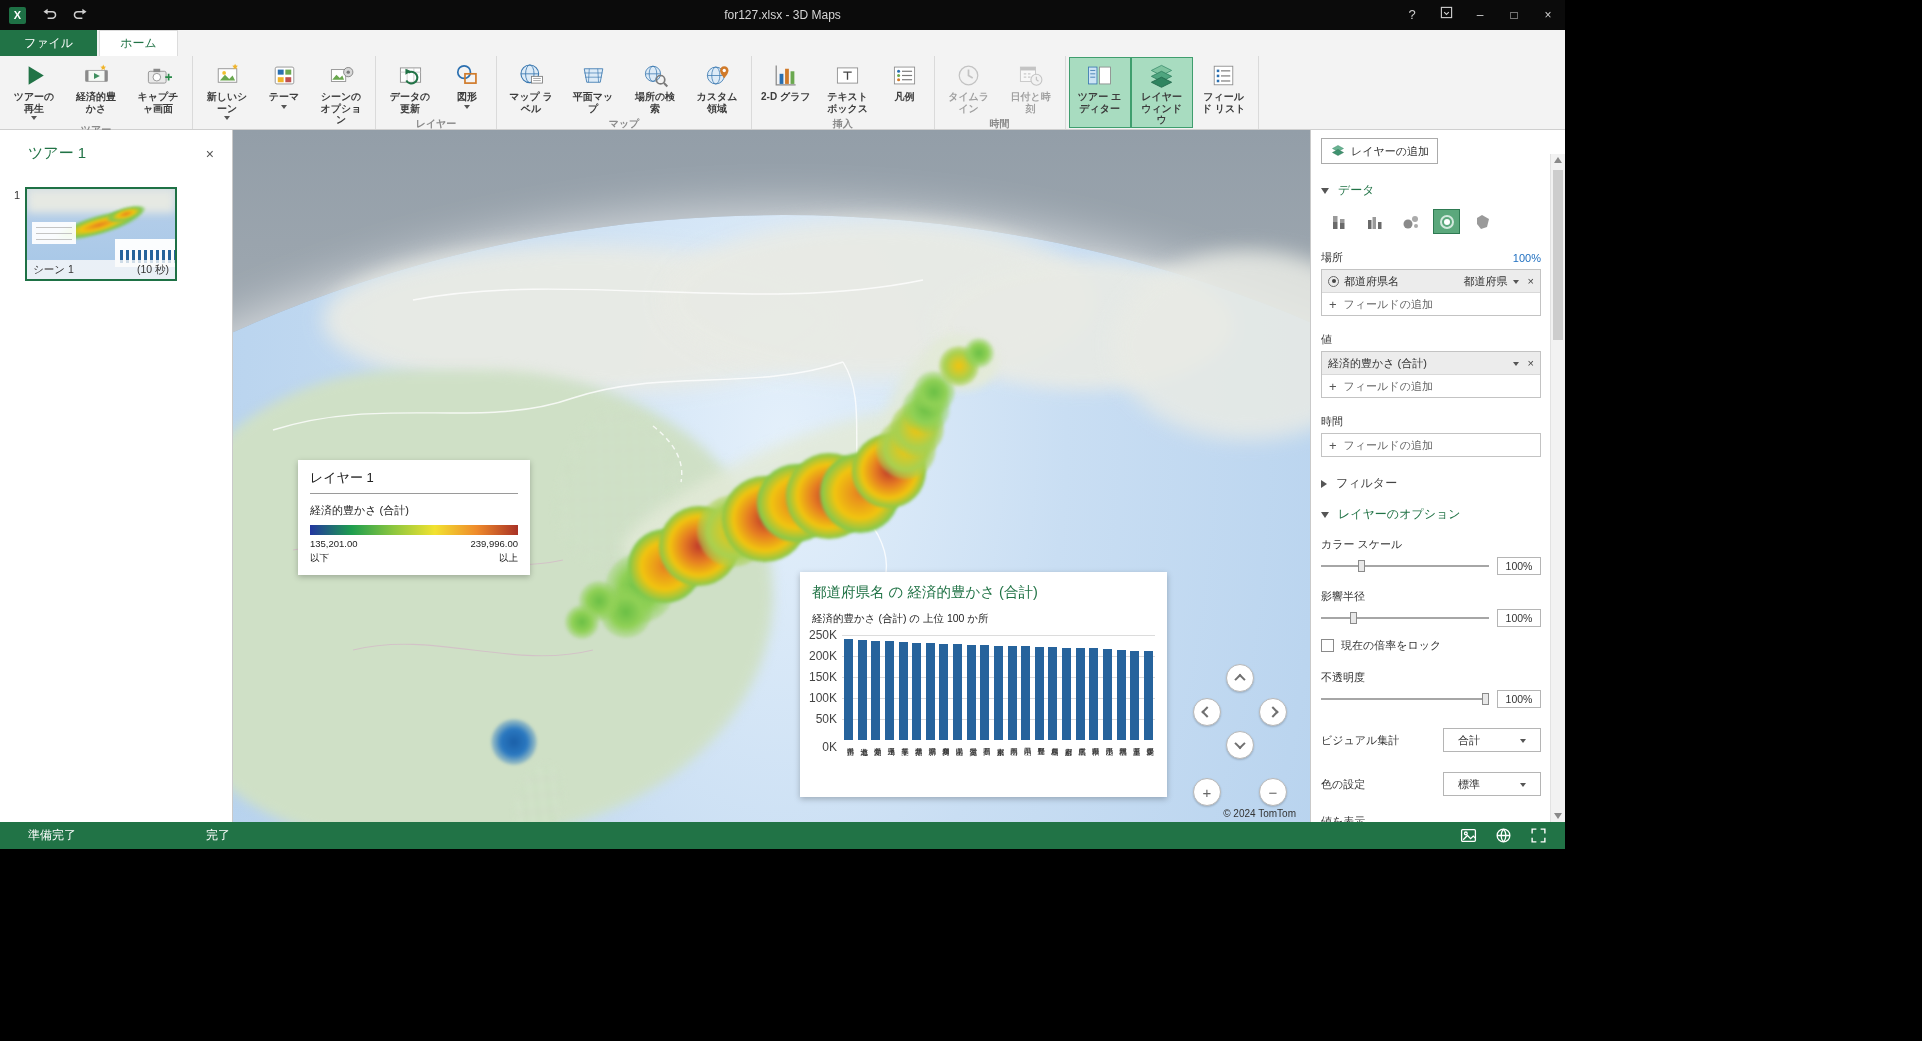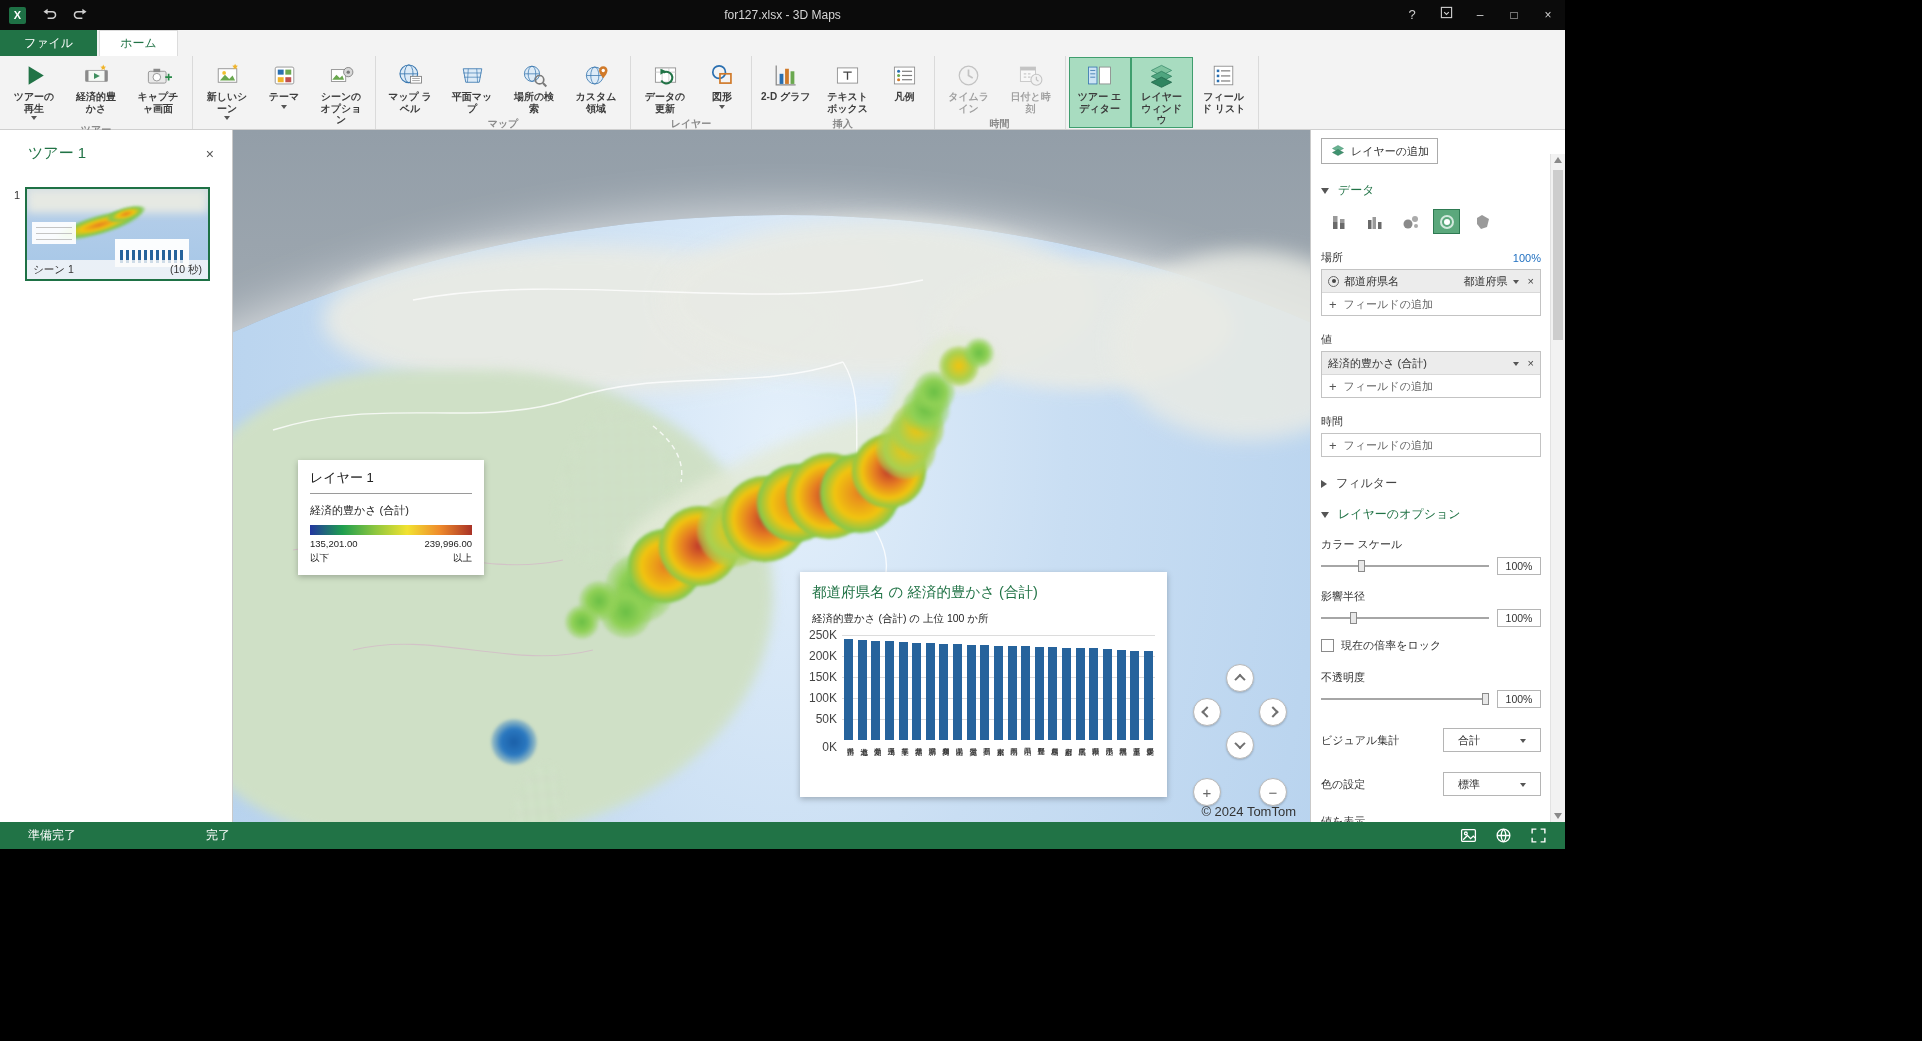--- a/index.html
+++ b/index.html
@@ -35,21 +35,21 @@
   
   .workspace{position:absolute;left:0;top:130px;width:1565px;height:692px;}
 
   
   .tour-panel{position:absolute;left:0;top:0;width:233px;height:100%;background:#fff;border-right:1px solid #c9c9c9;}
   .tp-head{display:flex;align-items:center;justify-content:space-between;padding:14px 18px 24px 28px;}
   .tp-title{color:#217346;font-size:15px;}
   .tp-close{color:#555;font-size:14px;}
   .scene{display:flex;padding:0 8px 0 14px;}
   .scene-num{font-size:11px;color:#333;margin:2px 5px 0 0;}
-  .thumb{width:185px;height:94px;border:2px solid #1e7145;position:relative;overflow:hidden;background:linear-gradient(180deg,#ccd9e2 0%,#b3cde9 26%,#a6c7e7 100%);}
+  .thumb{width:152px;height:94px;border:2px solid #1e7145;position:relative;overflow:hidden;background:linear-gradient(180deg,#ccd9e2 0%,#b3cde9 26%,#a6c7e7 100%);}
   .mini-land{position:absolute;left:0;top:0;right:0;height:24px;background:#e6e9e3;filter:blur(4px);}
   .mini-blob{position:absolute;left:26px;top:26px;width:92px;height:20px;border-radius:50%;transform:rotate(-16deg);background:radial-gradient(closest-side,#e67e22 0%,#f1c40f 40%,#7ec850 75%,rgba(126,200,80,0) 100%);filter:blur(1px);}
   .mini-blob.b2{left:78px;top:18px;width:42px;height:14px;}
   .mini-legend{position:absolute;left:5px;top:33px;width:44px;height:22px;background-color:rgba(255,255,255,.92);background-image:repeating-linear-gradient(#c4c4c4 0 1px,transparent 1px 6px);background-size:36px 13px;background-position:4px 5px;background-repeat:no-repeat;}
   .mini-chart{position:absolute;left:88px;top:50px;width:74px;height:28px;background-color:rgba(255,255,255,.95);background-image:repeating-linear-gradient(90deg,#26639c 0 3px,transparent 3px 6px);background-size:64px 13px;background-position:5px 11px;background-repeat:no-repeat;}
   .thumb-caption{position:absolute;left:0;right:0;bottom:0;height:19px;background:rgba(250,250,250,.8);display:flex;align-items:center;justify-content:space-between;padding:0 6px;font-size:10.5px;color:#333;}
 
   
   .map{position:absolute;left:233px;top:0;width:1077px;height:692px;overflow:hidden;background:linear-gradient(180deg,#939ea8 0%,#a2abb3 35%,#b6bec4 70%);}
   .globe{position:absolute;left:-700px;top:85px;width:2500px;height:2300px;border-radius:50%;background:radial-gradient(ellipse at 50% 10%, #e4f0fb 0%, #c9def3 16%, #adcceb 45%, #99bee2 75%, #90b6db 100%);box-shadow:0 0 45px 8px rgba(255,255,255,.55);}
@@ -61,21 +61,21 @@
     #cde0c4;}
   .borders{position:absolute;left:0;top:0;}
   .hb{position:absolute;border-radius:50%;filter:blur(1.5px);}
   .hb-r{background:radial-gradient(circle,#c0392b 0%,#e67e22 28%,#f1c40f 52%,#7ec850 72%,rgba(126,200,80,0) 88%);}
   .hb-o{background:radial-gradient(circle,#e67e22 0%,#f1c40f 45%,#7ec850 70%,rgba(126,200,80,0) 88%);}
   .hb-y{background:radial-gradient(circle,#f1c40f 0%,#a8d050 50%,rgba(126,200,80,0) 85%);}
   .hb-g{background:radial-gradient(circle,#6abf45 0%,#8fd055 40%,rgba(126,200,80,0) 80%);}
   .hb-b{background:radial-gradient(circle,#1a5fa8 0%,#2a78c0 40%,rgba(42,120,192,0) 80%);}
 
   
-  .legend-box{position:absolute;left:65px;top:330px;width:186px;height:115px;background:#fff;box-shadow:0 2px 6px rgba(0,0,0,.25);padding:9px 12px;}
+  .legend-box{position:absolute;left:65px;top:330px;width:232px;height:115px;background:#fff;box-shadow:0 2px 6px rgba(0,0,0,.25);padding:9px 12px;}
   .lg-title{font-size:13px;color:#222;padding-bottom:6px;border-bottom:1px solid #9a9a9a;}
   .lg-field{font-size:11px;color:#222;margin-top:9px;}
   .lg-grad{height:10px;margin-top:7px;}
   .lg-row{display:flex;justify-content:space-between;font-size:9.5px;color:#222;margin-top:3px;}
 
   
   .chart-overlay{position:absolute;left:567px;top:442px;width:367px;height:225px;background:#fff;box-shadow:0 2px 6px rgba(0,0,0,.25);overflow:hidden;}
   .co-title{color:#217346;font-size:14.5px;padding:11px 12px 0;}
   .co-sub{font-size:10.5px;color:#222;padding:10px 12px 0;}
   .co-plot{display:flex;padding:9px 12px 0 8px;}
@@ -87,21 +87,21 @@
   .co-xlabels{display:flex;justify-content:space-between;padding:2px 1px 0;}
   .xlab{width:11px;font-size:7.5px;color:#333;writing-mode:vertical-rl;text-orientation:upright;height:52px;overflow:hidden;line-height:1.05;flex:none;}
 
   
   .navbtn{position:absolute;width:28px;height:28px;border-radius:50%;background:#fff;border:1px solid #b9b9b9;display:flex;align-items:center;justify-content:center;box-shadow:0 1px 2px rgba(0,0,0,.18);color:#666;font-size:15px;}
   .chev{width:8px;height:8px;border-top:2px solid #707070;border-right:2px solid #707070;display:block;}
   .chev.up{transform:rotate(-45deg) translate(-1px,1px);}
   .chev.down{transform:rotate(135deg) translate(-1px,1px);}
   .chev.left{transform:rotate(-135deg);}
   .chev.right{transform:rotate(45deg);}
-  .attribution{position:absolute;right:14px;bottom:3px;font-size:13px;color:#333;}
+  .attribution{position:absolute;right:14px;bottom:3px;font-size:10px;color:#333;}
 
   
   .layer-pane{position:absolute;right:0;top:0;width:255px;height:100%;background:#fff;border-left:1px solid #c9c9c9;}
   .lp-inner{position:absolute;left:0;top:0;right:16px;bottom:0;padding:8px 8px 0 10px;overflow:hidden;font-size:11px;color:#333;}
   .lp-head{display:flex;align-items:center;justify-content:space-between;}
   .add-layer{display:inline-flex;align-items:center;gap:5px;border:1px solid #ababab;background:#fff;padding:4px 8px;font-size:11px;color:#333;}
   .secrow{display:flex;align-items:center;gap:9px;margin-top:18px;}
   .sec-label{color:#217346;font-size:12px;}
   .sec-label.dark{color:#444;}
   .tri-d{width:0;height:0;border-left:4px solid transparent;border-right:4px solid transparent;border-top:6px solid #555;}
@@ -243,20 +243,43 @@
           <span>シーンのオプション</span>
         </div>
       </div>
       <div class="rlabel">シーン</div>
     </div>
 
     <div class="rgroup">
       <div class="rbuttons">
         <div class="rbtn">
           <svg viewBox="0 0 32 32">
+              <rect x="4" y="7" width="24" height="17" fill="#fff" stroke="#8a8a8a"></rect>
+              <path d="M4 12 h24 M12 7 v17 M20 7 v17" stroke="#c6c6c6" fill="none"></path>
+              <path d="M11 22 a7 7 0 1 0 2.5-9.5" fill="none" stroke="#217346" stroke-width="2.4"></path>
+              <polygon points="10,8 17,11 10,15" fill="#217346"></polygon>
+            </svg>
+          <span>データの更新</span>
+        </div>
+        <div class="rbtn">
+          <svg viewBox="0 0 32 32">
+              <circle cx="12" cy="12" r="7.5" fill="none" stroke="#2a6fb0" stroke-width="2"></circle>
+              <rect x="13" y="14" width="13" height="11" fill="none" stroke="#d07a2a" stroke-width="2"></rect>
+            </svg>
+          <span>図形</span>
+          <span class="caret"></span>
+        </div>
+      </div>
+      <div class="rlabel">レイヤー</div>
+    </div>
+
+    <div class="rgroup">
+      <div class="rbuttons">
+        <div class="rbtn">
+          <svg viewBox="0 0 32 32">
               <circle cx="14" cy="14" r="10.5" fill="#ddebf7" stroke="#3a78b0" stroke-width="1.3"></circle>
               <ellipse cx="14" cy="14" rx="5" ry="10.5" fill="none" stroke="#3a78b0"></ellipse>
               <path d="M3.5 14 h21" stroke="#3a78b0" fill="none"></path>
               <rect x="16" y="17" width="13" height="8" fill="#fff" stroke="#7a7a7a"></rect>
               <path d="M18 19.5 h9 M18 22 h9" stroke="#9a9a9a"></path>
             </svg>
           <span>マップ ラベル</span>
         </div>
         <div class="rbtn">
           <svg viewBox="0 0 32 32">
@@ -280,43 +303,20 @@
               <circle cx="14" cy="16" r="10" fill="#ddebf7" stroke="#3a78b0"></circle>
               <ellipse cx="14" cy="16" rx="4.8" ry="10" fill="none" stroke="#3a78b0" stroke-width=".9"></ellipse>
               <path d="M4 16 h20" stroke="#3a78b0" stroke-width=".9"></path>
               <path d="M24 5 c3 0 5 2 5 5 0 4 -5 9 -5 9 s-5 -5 -5 -9 c0 -3 2 -5 5 -5z" fill="#d07a2a"></path>
               <circle cx="24" cy="10" r="2" fill="#fff"></circle>
             </svg>
           <span>カスタム領域</span>
         </div>
       </div>
       <div class="rlabel">マップ</div>
-    </div>
-
-    <div class="rgroup">
-      <div class="rbuttons">
-        <div class="rbtn">
-          <svg viewBox="0 0 32 32">
-              <rect x="4" y="7" width="24" height="17" fill="#fff" stroke="#8a8a8a"></rect>
-              <path d="M4 12 h24 M12 7 v17 M20 7 v17" stroke="#c6c6c6" fill="none"></path>
-              <path d="M11 22 a7 7 0 1 0 2.5-9.5" fill="none" stroke="#217346" stroke-width="2.4"></path>
-              <polygon points="10,8 17,11 10,15" fill="#217346"></polygon>
-            </svg>
-          <span>データの更新</span>
-        </div>
-        <div class="rbtn">
-          <svg viewBox="0 0 32 32">
-              <circle cx="12" cy="12" r="7.5" fill="none" stroke="#2a6fb0" stroke-width="2"></circle>
-              <rect x="13" y="14" width="13" height="11" fill="none" stroke="#d07a2a" stroke-width="2"></rect>
-            </svg>
-          <span>図形</span>
-          <span class="caret"></span>
-        </div>
-      </div>
-      <div class="rlabel">レイヤー</div>
     </div>
 
     <div class="rgroup">
       <div class="rbuttons">
         <div class="rbtn">
           <svg viewBox="0 0 32 32">
               <path d="M5 4 v23 h23" stroke="#8a8a8a" stroke-width="1.5" fill="none"></path>
               <rect x="9" y="14" width="4.5" height="12" fill="#2a6fb0"></rect>
               <rect x="15.5" y="8" width="4.5" height="18" fill="#d07a2a"></rect>
               <rect x="22" y="11" width="4.5" height="15" fill="#6aa84f"></rect>

